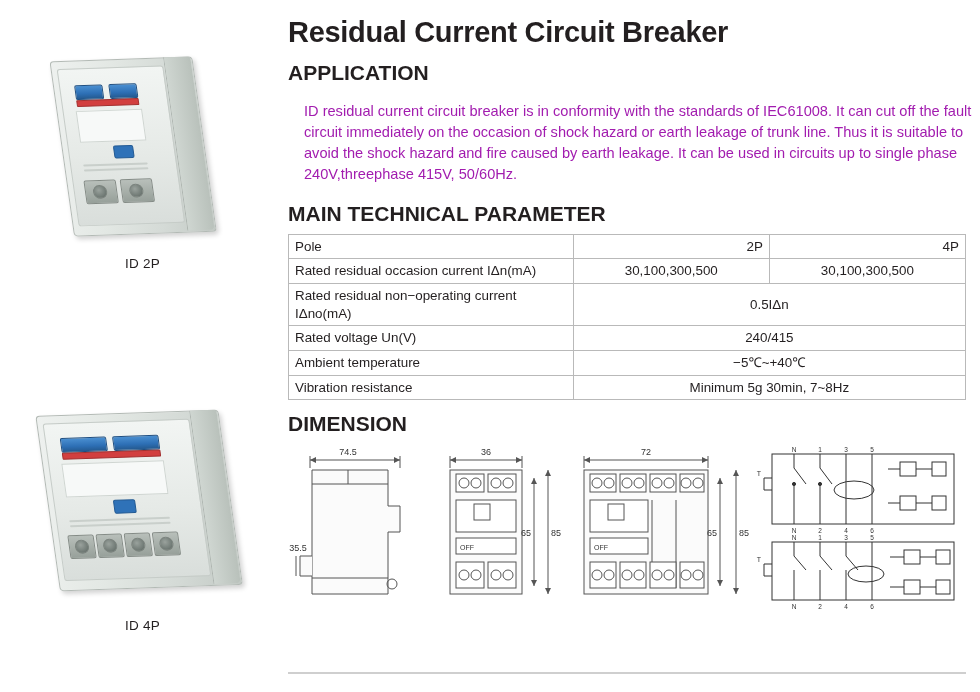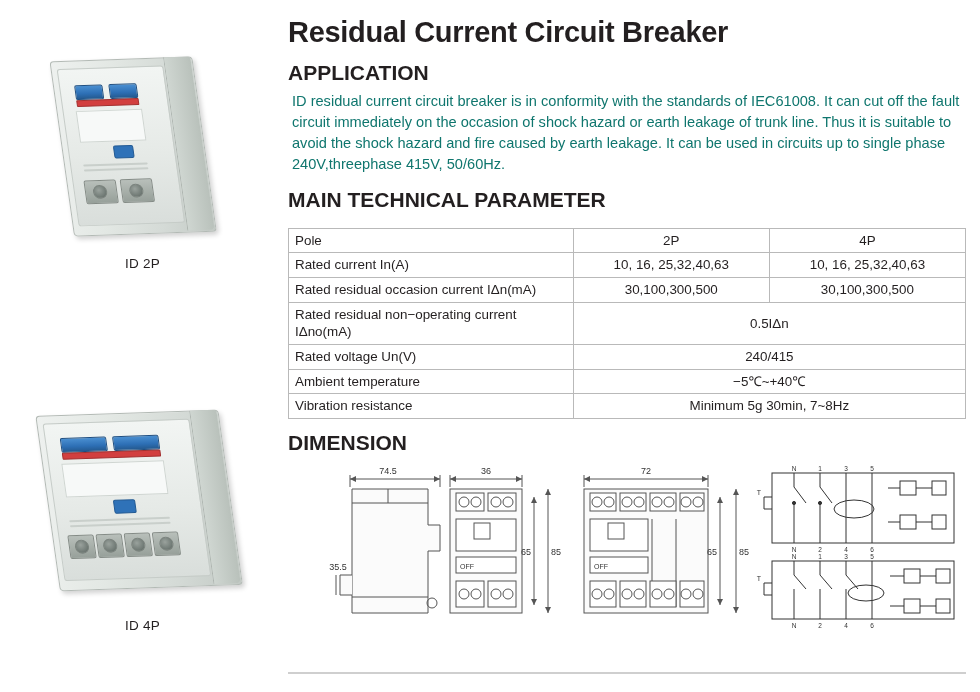--- a/index.html
+++ b/index.html
@@ -158,45 +158,45 @@
   }
   .section-head {
     font-size: 21px;
     font-weight: bold;
     margin: 12px 0 6px 0;
     color: #231f20;
   }
   .app-text {
     font-size: 14.6px;
     line-height: 1.45;
-    color: #0f766e;
-    margin: 4px;
+    color: #a21caf;
+    margin: 16px;
     width: 672px;
   }
 
   
   table.spec {
     border-collapse: collapse;
     width: 678px;
     font-size: 13.4px;
     color: #231f20;
-    margin-top: 16px;
+    margin-top: 8px;
     padding-left: 40px;
   }
   table.spec td {
     border: 1px solid #b9b9b9;
     padding: 3px 6px;
     vertical-align: middle;
     line-height: 1.32;
   }
   td.col-label { width: 292px; text-align: left; }
   td.col-2p { width: 193px; text-align: center; }
   td.col-4p { width: 193px; text-align: center; }
   td.colspan-center { text-align: center; }
-  tr.hdr td { text-align: center; }
+  tr.hdr td { text-align: right; }
   tr.hdr td.col-label { text-align: left; }
 
   
   .dim-area {
     position: relative;
     margin-top: 8px;
     width: 678px;
     height: 175px;
     border-top: 0;
   }
@@ -285,25 +285,20 @@
     <h2 class="section-head">MAIN TECHNICAL PARAMETER</h2>
 
     <table class="spec">
       <tbody>
         <tr class="hdr">
           <td class="col-label">Pole</td>
           <td class="col-2p">2P</td>
           <td class="col-4p">4P</td>
         </tr>
         <tr>
-          <td class="col-label">Rated current In(A)</td>
-          <td class="col-2p">10, 16, 25,32,40,63</td>
-          <td class="col-4p">10, 16, 25,32,40,63</td>
-        </tr>
-        <tr>
           <td class="col-label">Rated residual occasion current IΔn(mA)</td>
           <td class="col-2p">30,100,300,500</td>
           <td class="col-4p">30,100,300,500</td>
         </tr>
         <tr>
           <td class="col-label">Rated residual non−operating current IΔno(mA)</td>
           <td class="colspan-center" colspan="2">0.5IΔn</td>
         </tr>
         <tr>
           <td class="col-label">Rated voltage Un(V)</td>
@@ -317,21 +312,21 @@
           <td class="col-label">Vibration resistance</td>
           <td class="colspan-center" colspan="2">Minimum 5g 30min, 7~8Hz</td>
         </tr>
       </tbody>
     </table>
 
     <h2 class="section-head">DIMENSION</h2>
 
     <div class="dim-area">
 
-      <div class="dim-box" style="left:0; width:140px;margin-left:40px;">
+      <div class="dim-box" style="left:0; width:140px;">
         <svg class="dim-svg" width="140" height="170" viewBox="0 0 140 170">
           <g stroke="#555" fill="none" stroke-width="1">
 
             <line x1="22" y1="16" x2="112" y2="16"></line>
             <path d="M22 16 l6 -3 v6 z" fill="#555" stroke="none"></path>
             <path d="M112 16 l-6 -3 v6 z" fill="#555" stroke="none"></path>
             <line x1="22" y1="12" x2="22" y2="24"></line>
             <line x1="112" y1="12" x2="112" y2="24"></line>
 
             <path d="M24 26 L100 26 L100 62 L112 62 L112 88 L100 88 L100 150 L24 150 Z" fill="#fbfbfb" stroke="#555"></path>

